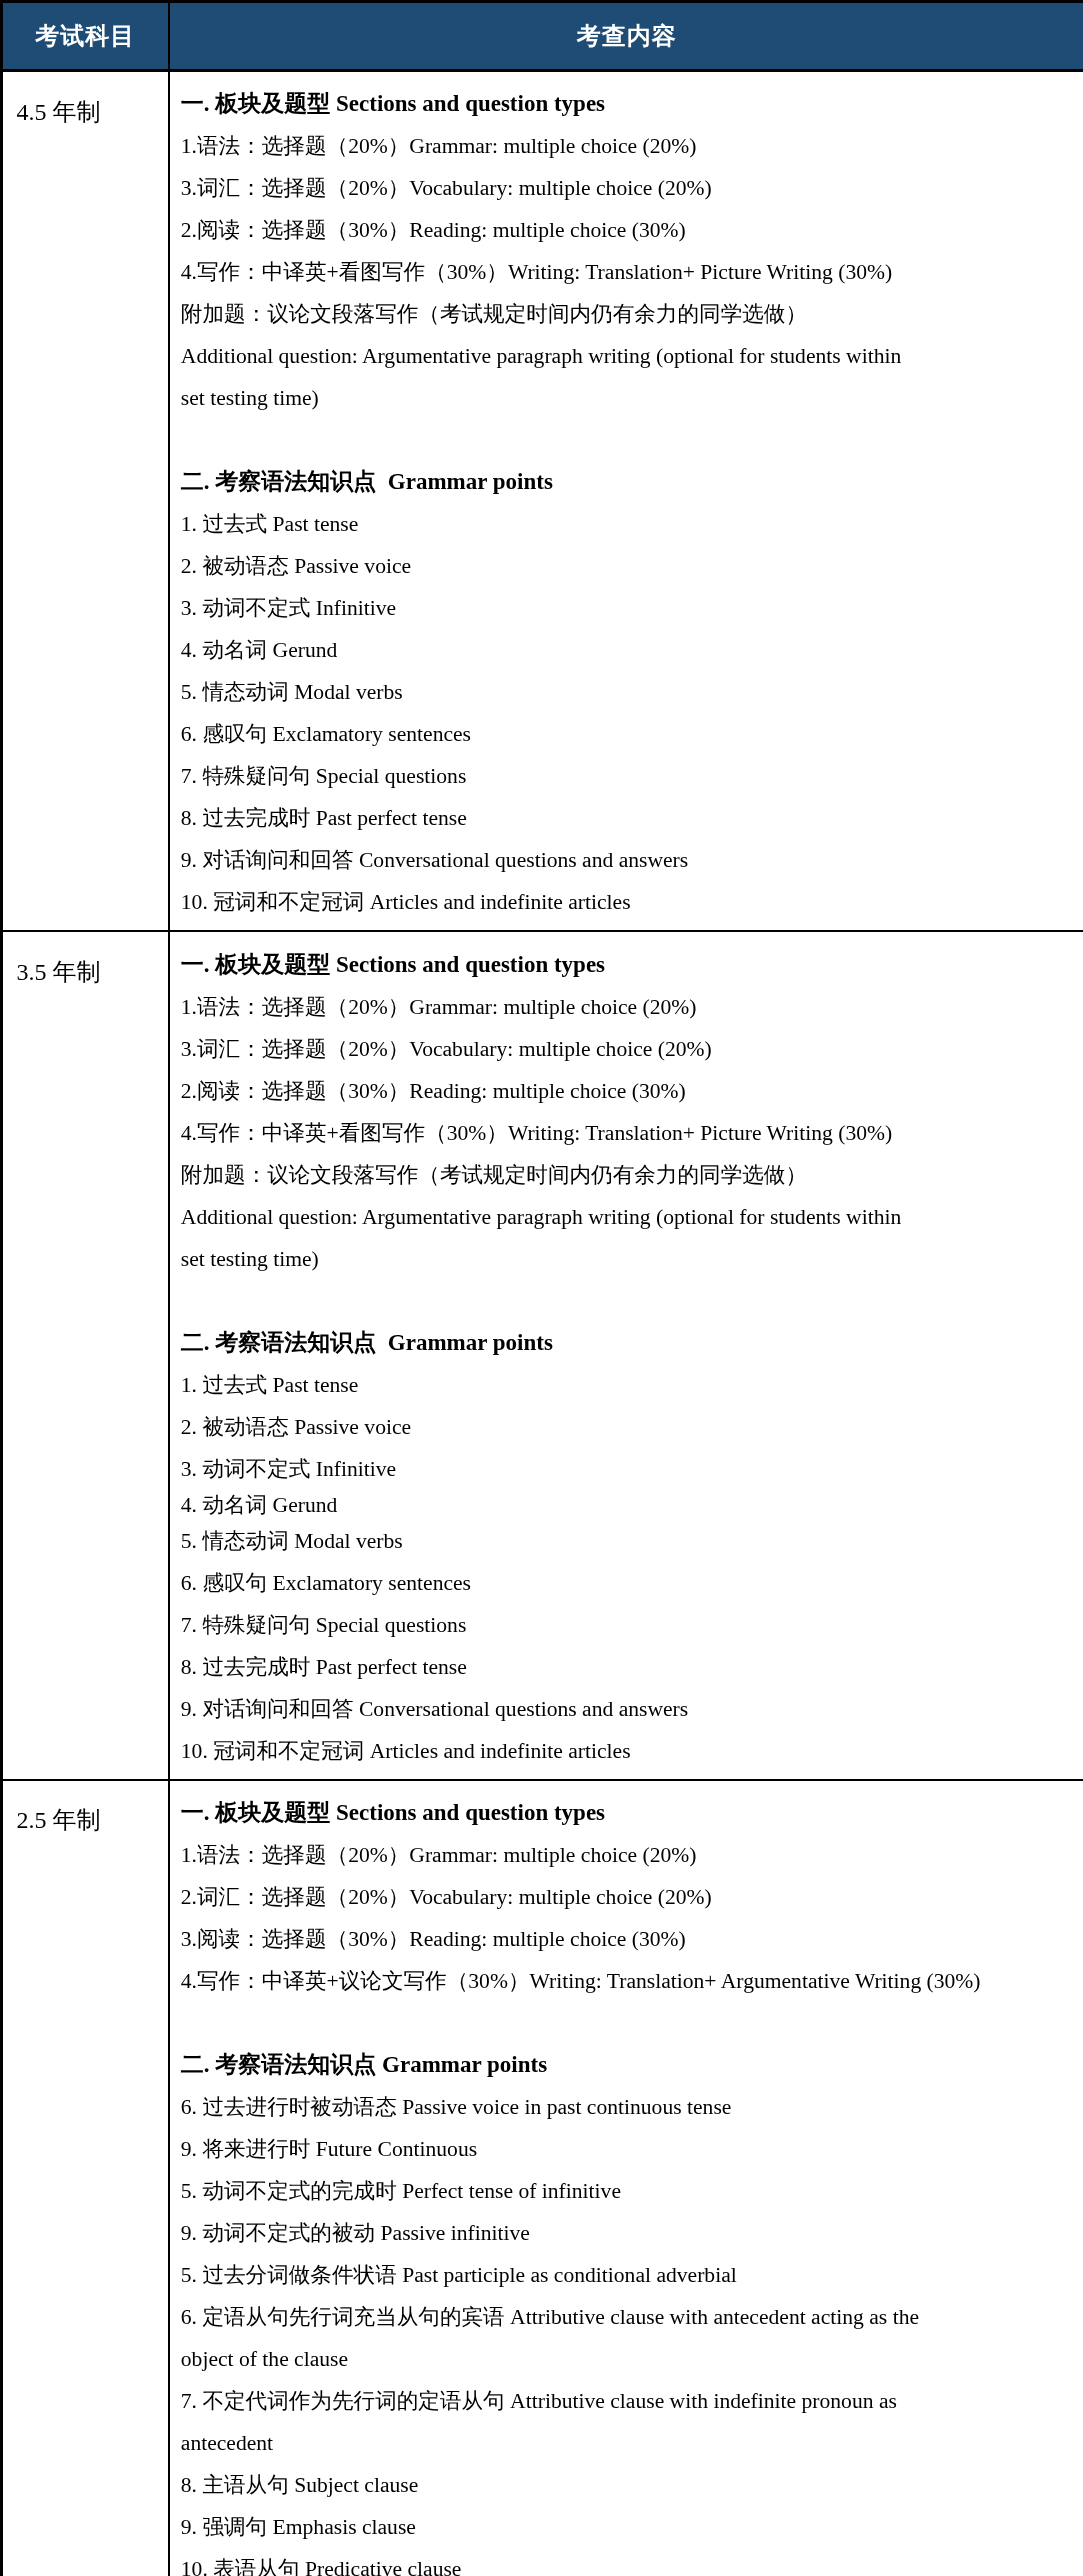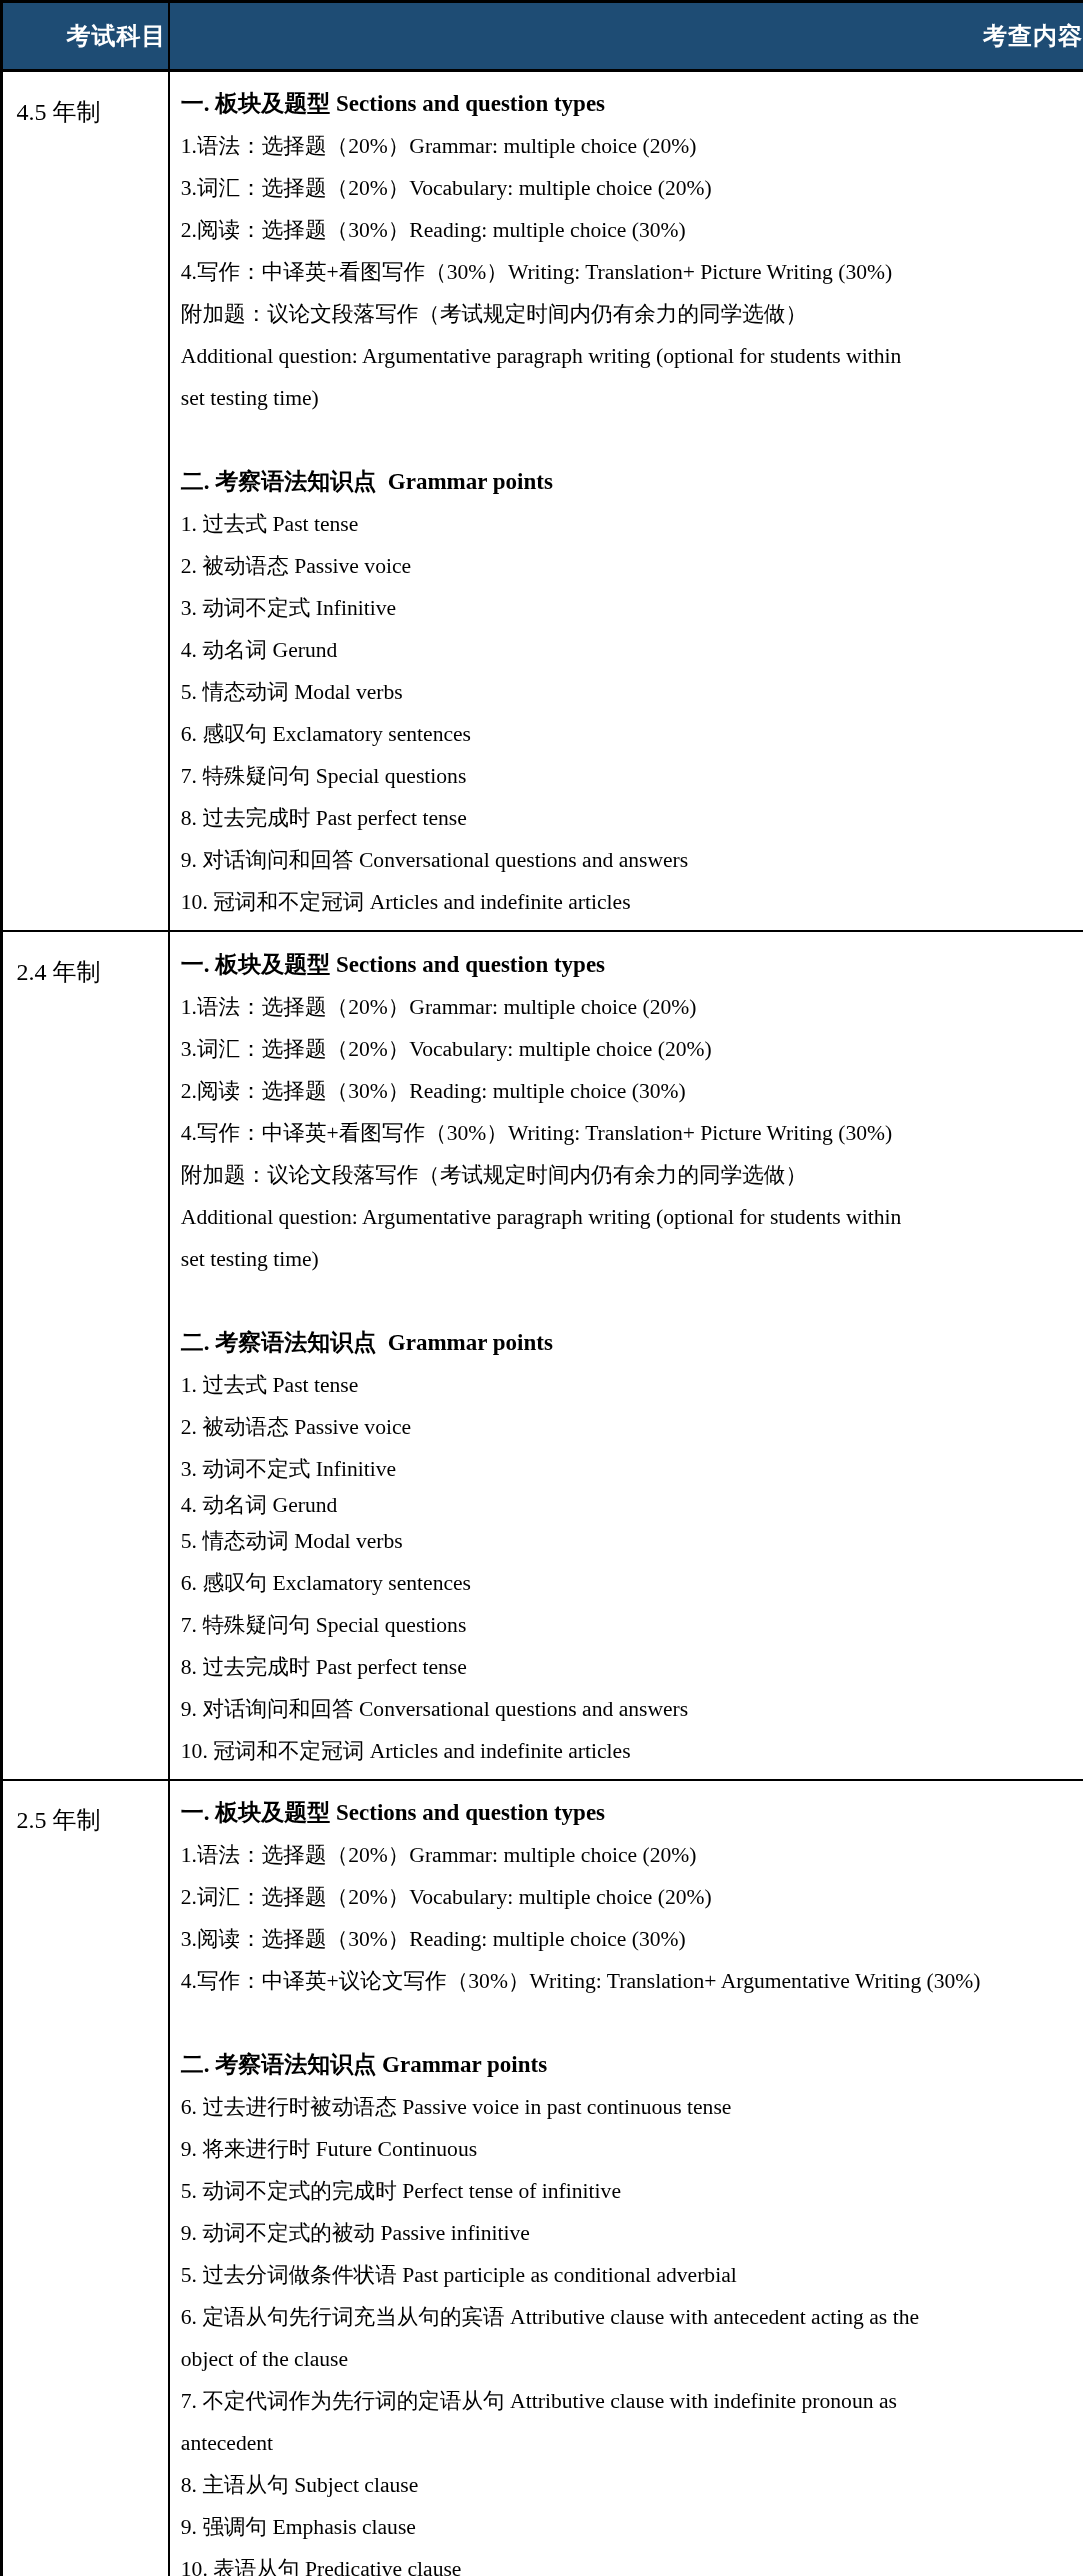--- a/index.html
+++ b/index.html
@@ -28,21 +28,21 @@
   table.exam-table {
     border-width: 3.1px;
   }
   .exam-table th.header-cell {
     height: 69px;
     background: #1E4C74;
     color: #FFFFFF;
     font-family: Liberation Serif, serif;
     font-weight: bold;
     font-size: 24px;
-    text-align: right;
+    text-align: center;
     vertical-align: middle;
     border-bottom: 3.6px solid #000;
     letter-spacing: 1px;
   }
   .col-subject { width: 167px; }
   .col-content { width: 917px; }
 
   td.subject-cell {
     vertical-align: top;
     padding: 18.5px 4.1px 0 13.4px;
@@ -117,21 +117,21 @@
             <p class="line">6. 感叹句 Exclamatory sentences</p>
             <p class="line">7. 特殊疑问句 Special questions</p>
             <p class="line">8. 过去完成时 Past perfect tense</p>
             <p class="line">9. 对话询问和回答 Conversational questions and answers</p>
             <p class="line">10. 冠词和不定冠词 Articles and indefinite articles</p>
           </td>
   </tr>
 
   <tr>
     <td class="subject-cell r2">
-      <p class="line">2.4 年制</p>
+      <p class="line">3.5 年制</p>
     </td>
     <td class="content-cell r2">
             <p class="line bold">一. 板块及题型 Sections and question types</p>
             <p class="line">1.语法：选择题（20%）Grammar: multiple choice (20%)</p>
             <p class="line">3.词汇：选择题（20%）Vocabulary: multiple choice (20%)</p>
             <p class="line">2.阅读：选择题（30%）Reading: multiple choice (30%)</p>
             <p class="line">4.写作：中译英+看图写作（30%）Writing: Translation+ Picture Writing (30%)</p>
             <p class="line">附加题：议论文段落写作（考试规定时间内仍有余力的同学选做）</p>
             <p class="line">Additional question: Argumentative paragraph writing (optional for students within</p>
             <p class="line">set testing time)</p>

